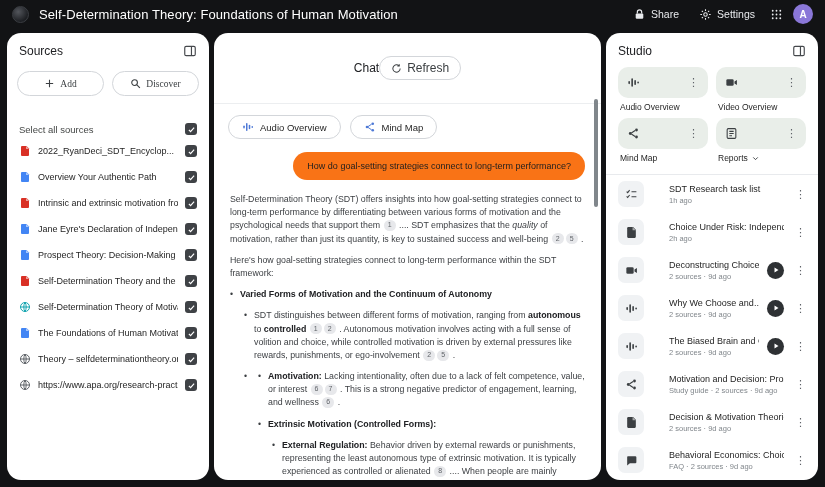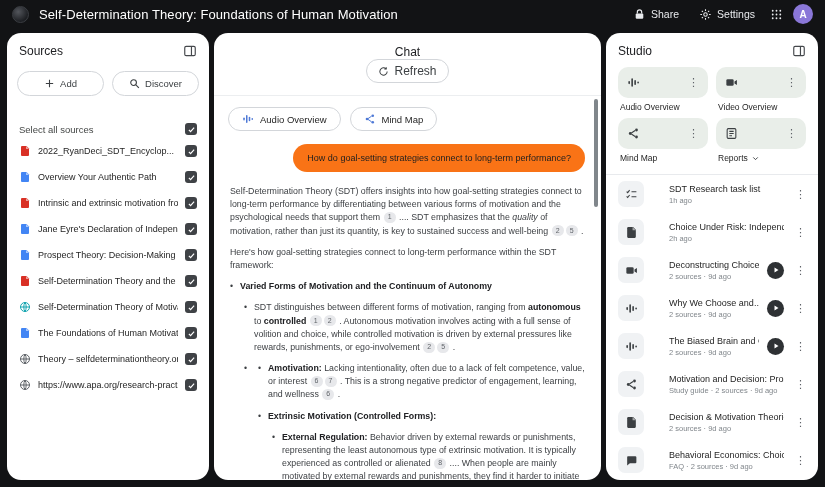--- a/index.html
+++ b/index.html
@@ -38,33 +38,33 @@
   .panel.sources { width: 202px; flex: none; }
   .panel.chat { flex: 1; min-width: 0; }
   .panel.studio { width: 212px; flex: none; }
   .phead { display: flex; align-items: center; justify-content: space-between; padding: 11px 12px 5px; }
   .ptitle { font-size: 12px; font-weight: 500; color: #202124; }
 
   
   .src-btns { display: flex; gap: 8px; margin: 8px 10px 0; }
   .pill-btn { flex: 1; display: flex; align-items: center; justify-content: center; gap: 5px;
               height: 25px; border: 1px solid #d3d6da; border-radius: 13px; background: #fff;
-              font-size: 9.5px; color: #3c4043; }
+              font-size: 9.5px; color: #3c4043; font-family: Liberation Serif, serif; }
   .select-all { margin: 27px 12px 3px; display: flex; align-items: center; justify-content: space-between;
                 font-size: 9.5px; color: #444746; }
   .src-row { display: flex; align-items: center; gap: 7px; padding: 7px 12px; }
   .src-ic { width: 12px; height: 12px; }
   .src-label { flex: 1; min-width: 0; font-size: 9px; color: #1f1f1f; white-space: nowrap; overflow: hidden; }
   .checkbox { width: 12px; height: 12px; border-radius: 3px; background: #3f4246; flex: none;
               display: flex; align-items: center; justify-content: center; }
   .checkbox svg { width: 9px; height: 9px; }
 
   
-  .chead { display: flex; align-items: center; justify-content: center; padding: 12px 14px;
-           border-bottom: 1px solid #eceef0; flex-direction: column; }
+  .chead { display: flex; align-items: center; justify-content: center; padding: 23px 14px;
+           border-bottom: 1px solid #eceef0; }
   .refresh { display: inline-flex; align-items: center; gap: 5px; border: 1px solid #d3d6da;
              border-radius: 13px; background: #fff; padding: 4px 11px; font-size: 12px; color: #3c4043; }
   .chips { display: flex; gap: 9px; padding: 11px 14px 0; }
   .chip { display: inline-flex; align-items: center; gap: 6px; border: 1px solid #d3d6da;
           border-radius: 14px; background: #fff; padding: 5px 13px; font-size: 9.5px; color: #1f1f1f; }
   .chip .ic { width: 12px; height: 12px; }
   .bubble-row { display: flex; justify-content: flex-end; padding: 13px 16px 3px; }
   .bubble { background: #f97316; border-radius: 14px; padding: 9px 14px; font-size: 9px; color: #1f1f1f; }
   .answer { padding: 2px 16px 0; font-size: 8.8px; line-height: 1.5; color: #3b3e42; }
   .para { margin: 8px 0; }

